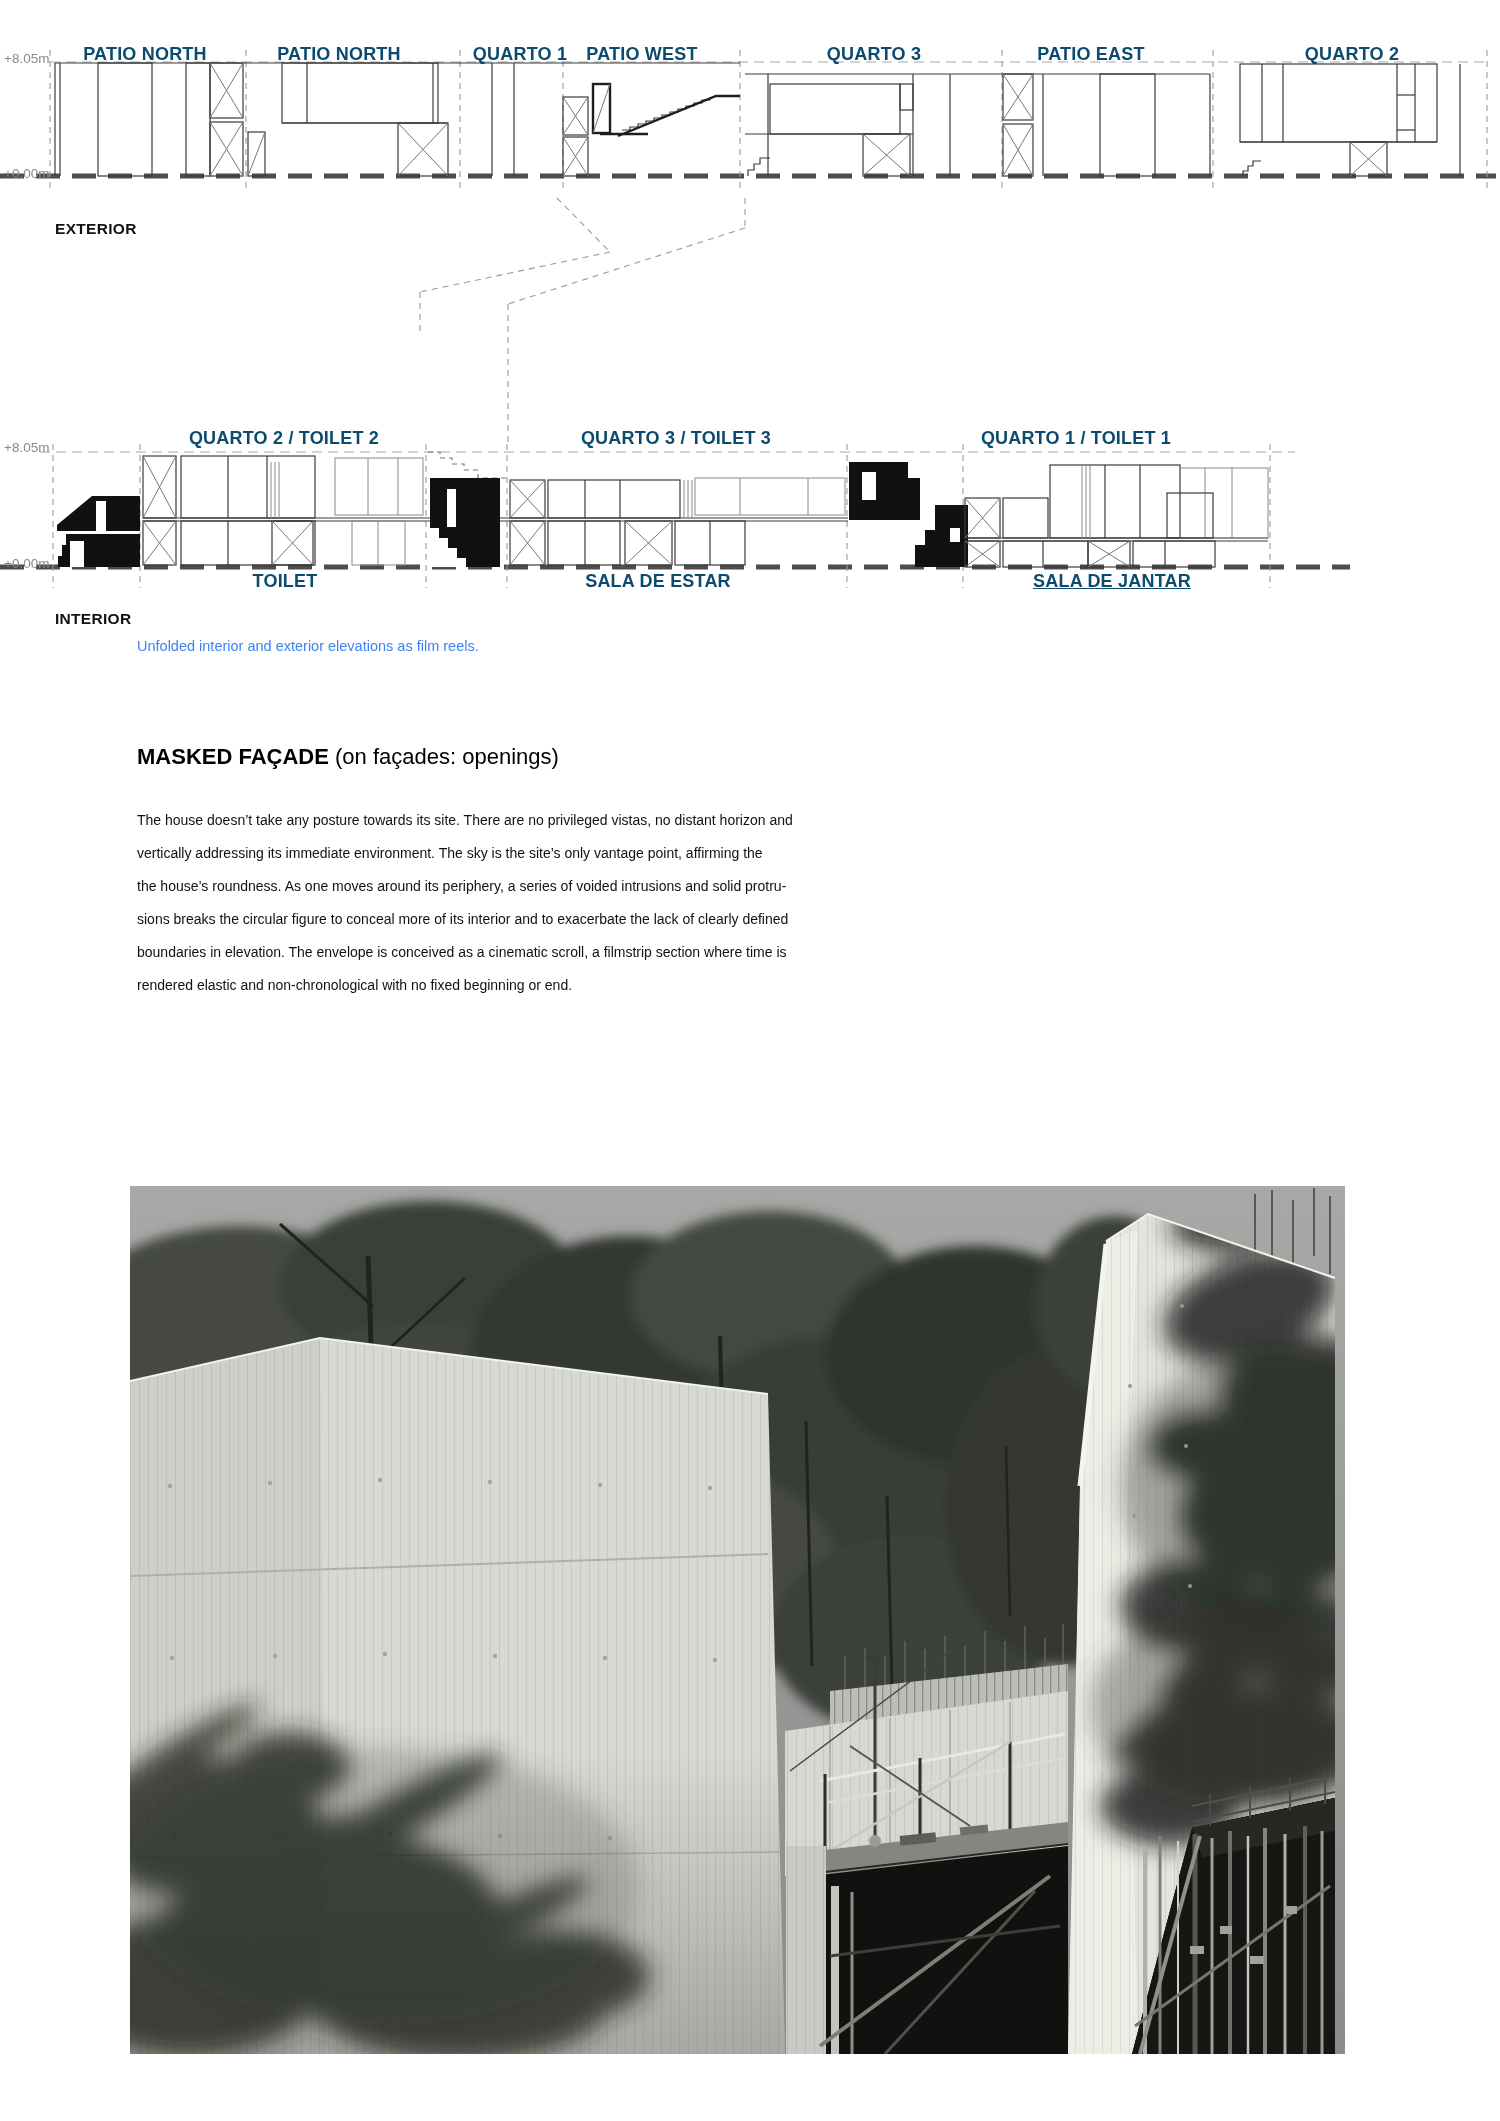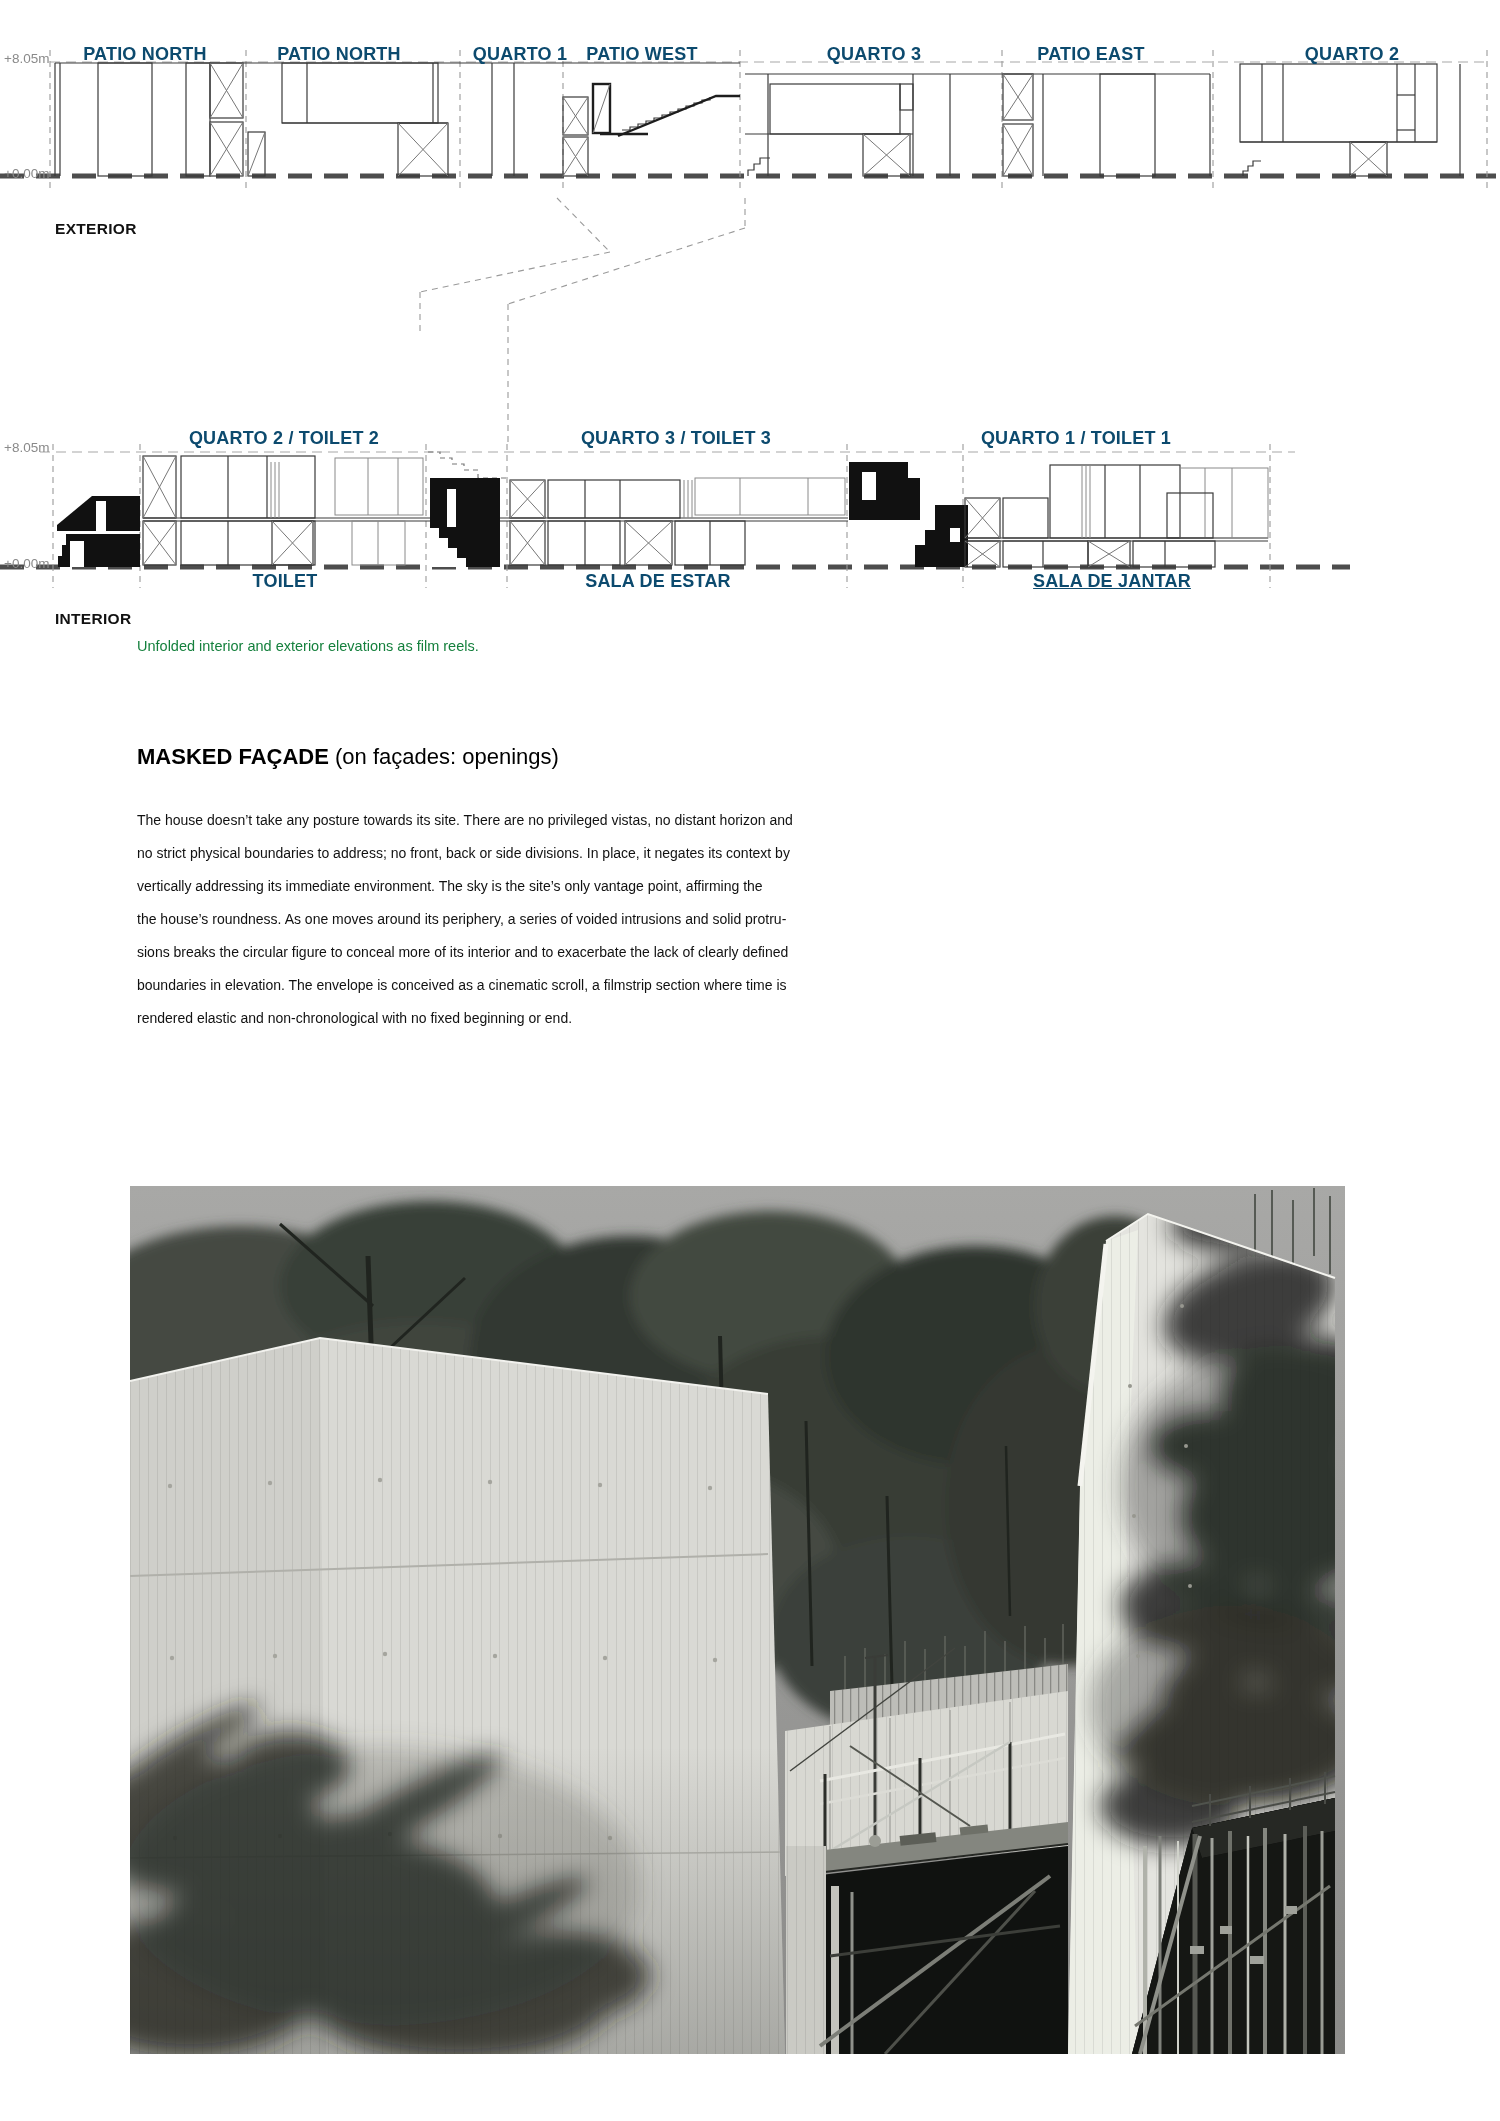--- a/index.html
+++ b/index.html
@@ -13,21 +13,21 @@
     position:absolute;transform:translateX(-50%);white-space:nowrap;
     font-size:18px;font-weight:bold;letter-spacing:.2px;color:#0c4a6e;
   }
   .level-label{
     position:absolute;font-size:13.5px;color:#8a8a8a;white-space:nowrap;
   }
   .strip-label{
     position:absolute;font-size:15.5px;font-weight:bold;color:#111;letter-spacing:.3px;
   }
   .caption{
-    position:absolute;font-size:14.5px;color:#15803d;white-space:nowrap;
+    position:absolute;font-size:14.5px;color:#3b82f6;white-space:nowrap;
   }
   .heading{
     position:absolute;font-size:22px;white-space:nowrap;color:#000;
   }
   .heading .hb{font-weight:bold;}
   .bodytext{
     position:absolute;font-size:14px;line-height:33px;color:#111;
   }
   .bodytext div{white-space:nowrap;}
   
@@ -258,21 +258,20 @@
 <span class="strip-label" style="left:55px;top:610px;">INTERIOR</span>
 
 <span class="caption" style="left:137px;top:638px;">Unfolded interior and exterior elevations as film reels.</span>
 
 <div class="heading" style="left:137px;top:744px;">
   <span class="hb">MASKED FAÇADE</span><span> (on façades: openings)</span>
 </div>
 
 <div class="bodytext" style="left:137px;top:804px;width:1210px;">
   <div>The house doesn’t take any posture towards its site. There are no privileged vistas, no distant horizon and</div>
-  <div>no strict physical boundaries to address; no front, back or side divisions. In place, it negates its context by</div>
   <div>vertically addressing its immediate environment. The sky is the site’s only vantage point, affirming the</div>
   <div>the house’s roundness. As one moves around its periphery, a series of voided intrusions and solid protru-</div>
   <div>sions breaks the circular figure to conceal more of its interior and to exacerbate the lack of clearly defined</div>
   <div>boundaries in elevation. The envelope is conceived as a cinematic scroll, a filmstrip section where time is</div>
   <div>rendered elastic and non-chronological with no fixed beginning or end.</div>
 </div>
 
 <div class="photo-frame">
 <svg width="1215" height="868" viewBox="0 0 1215 868">
   <defs>

